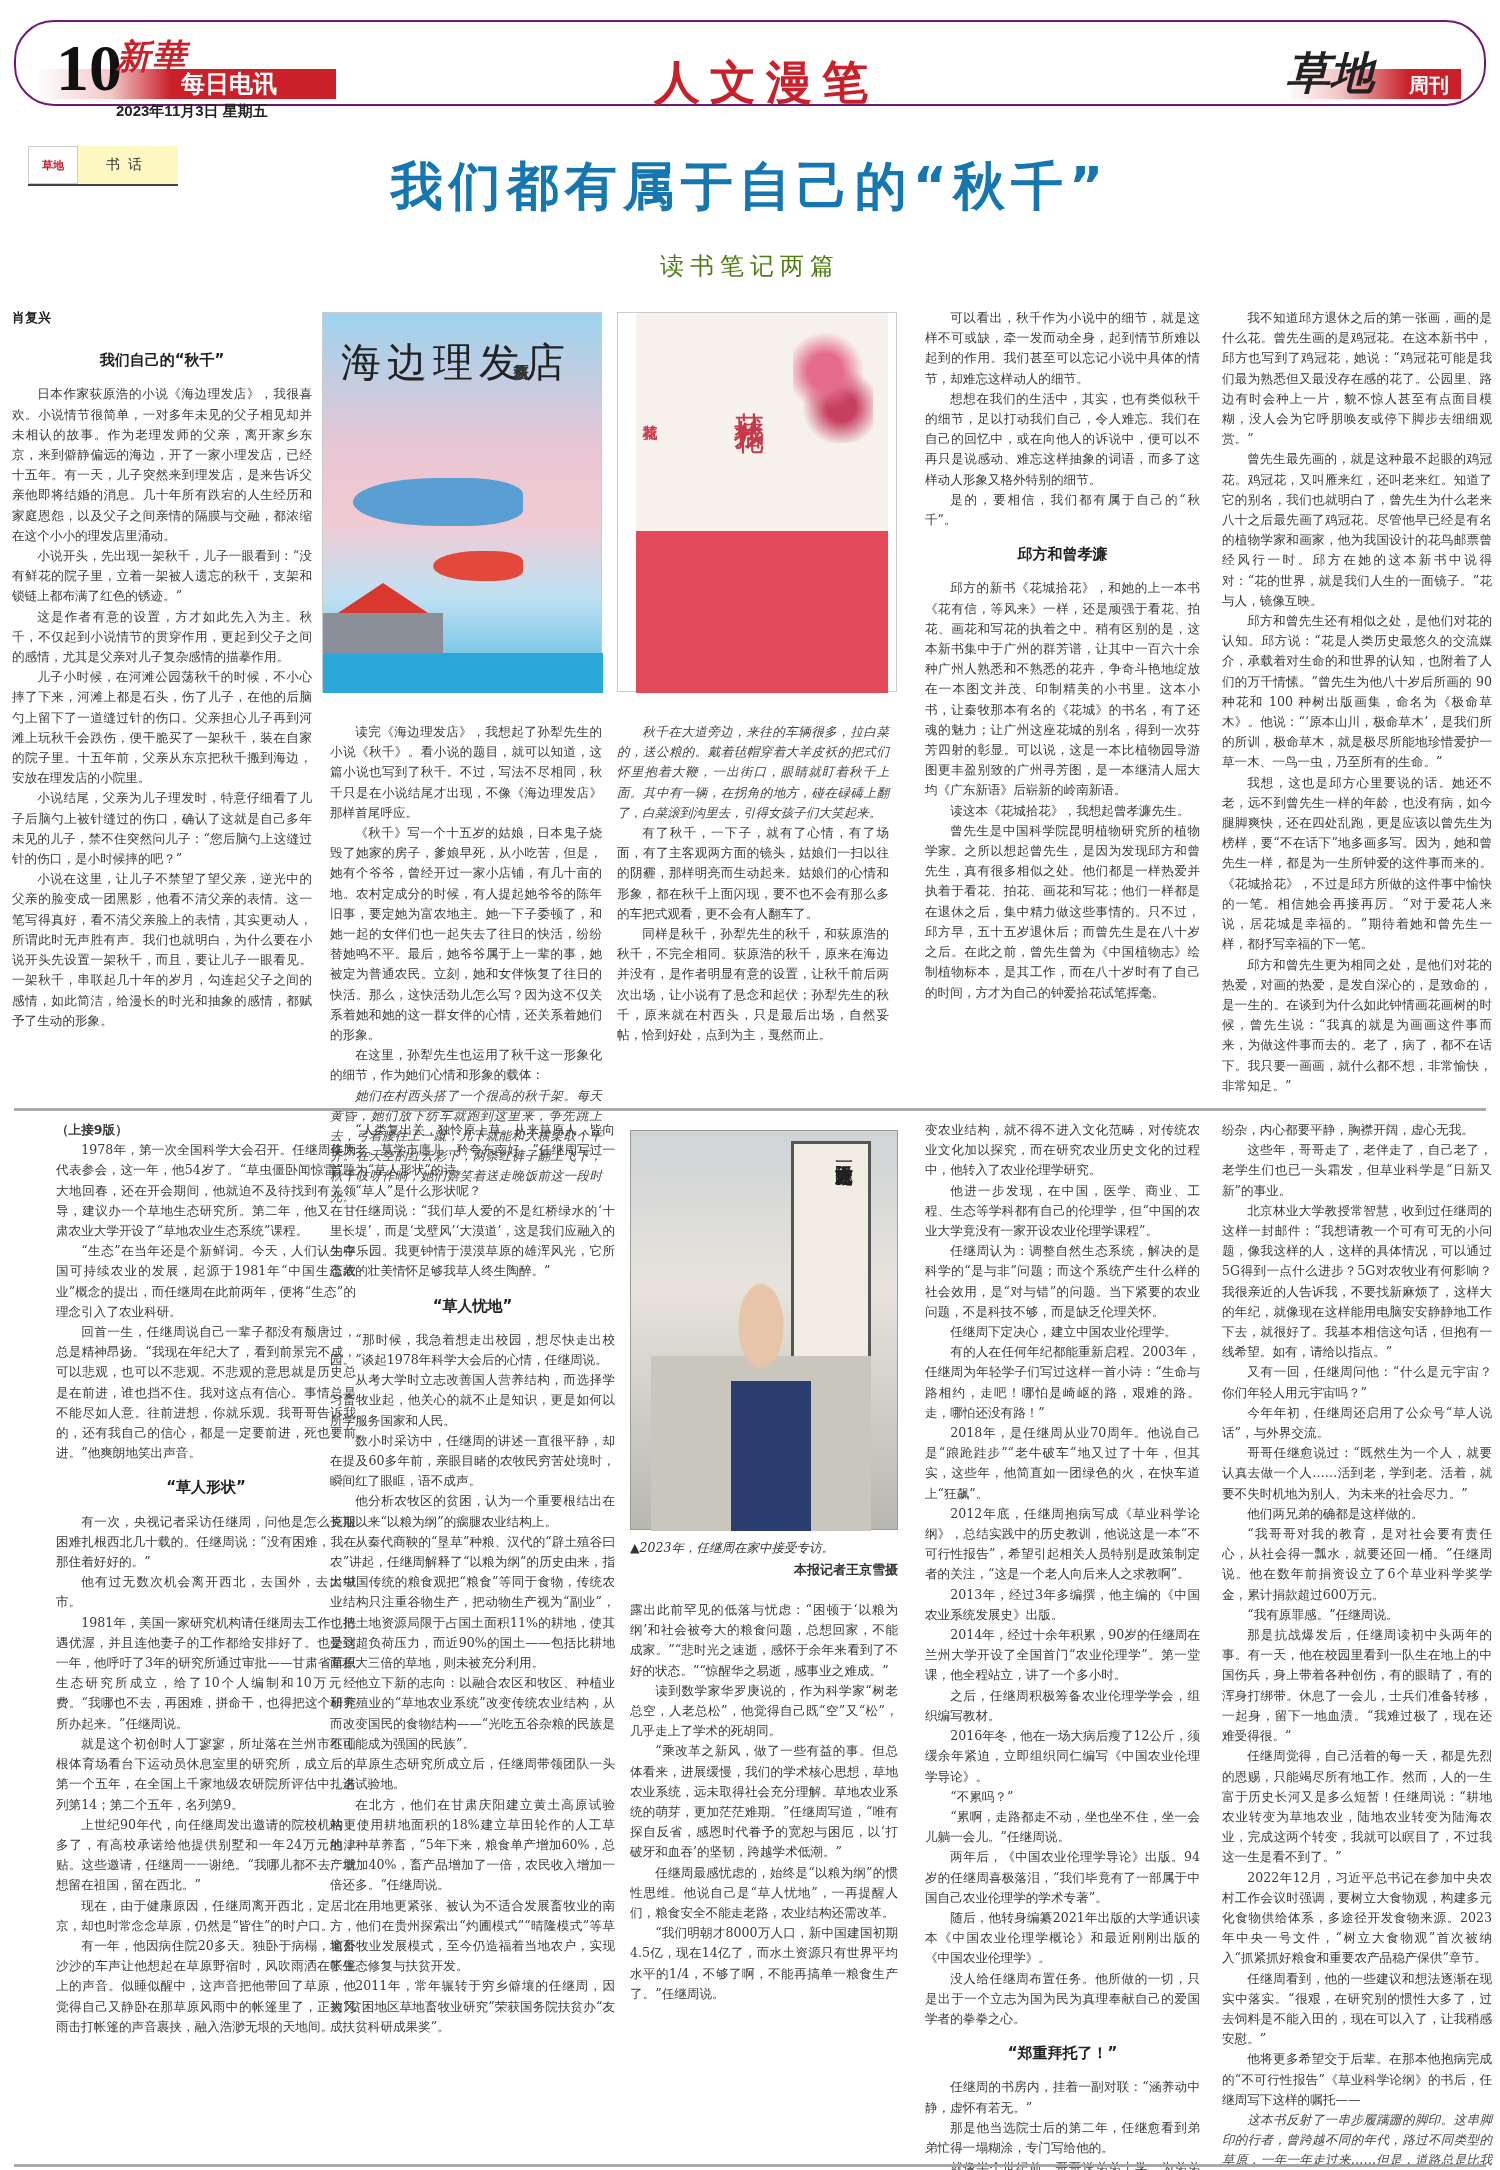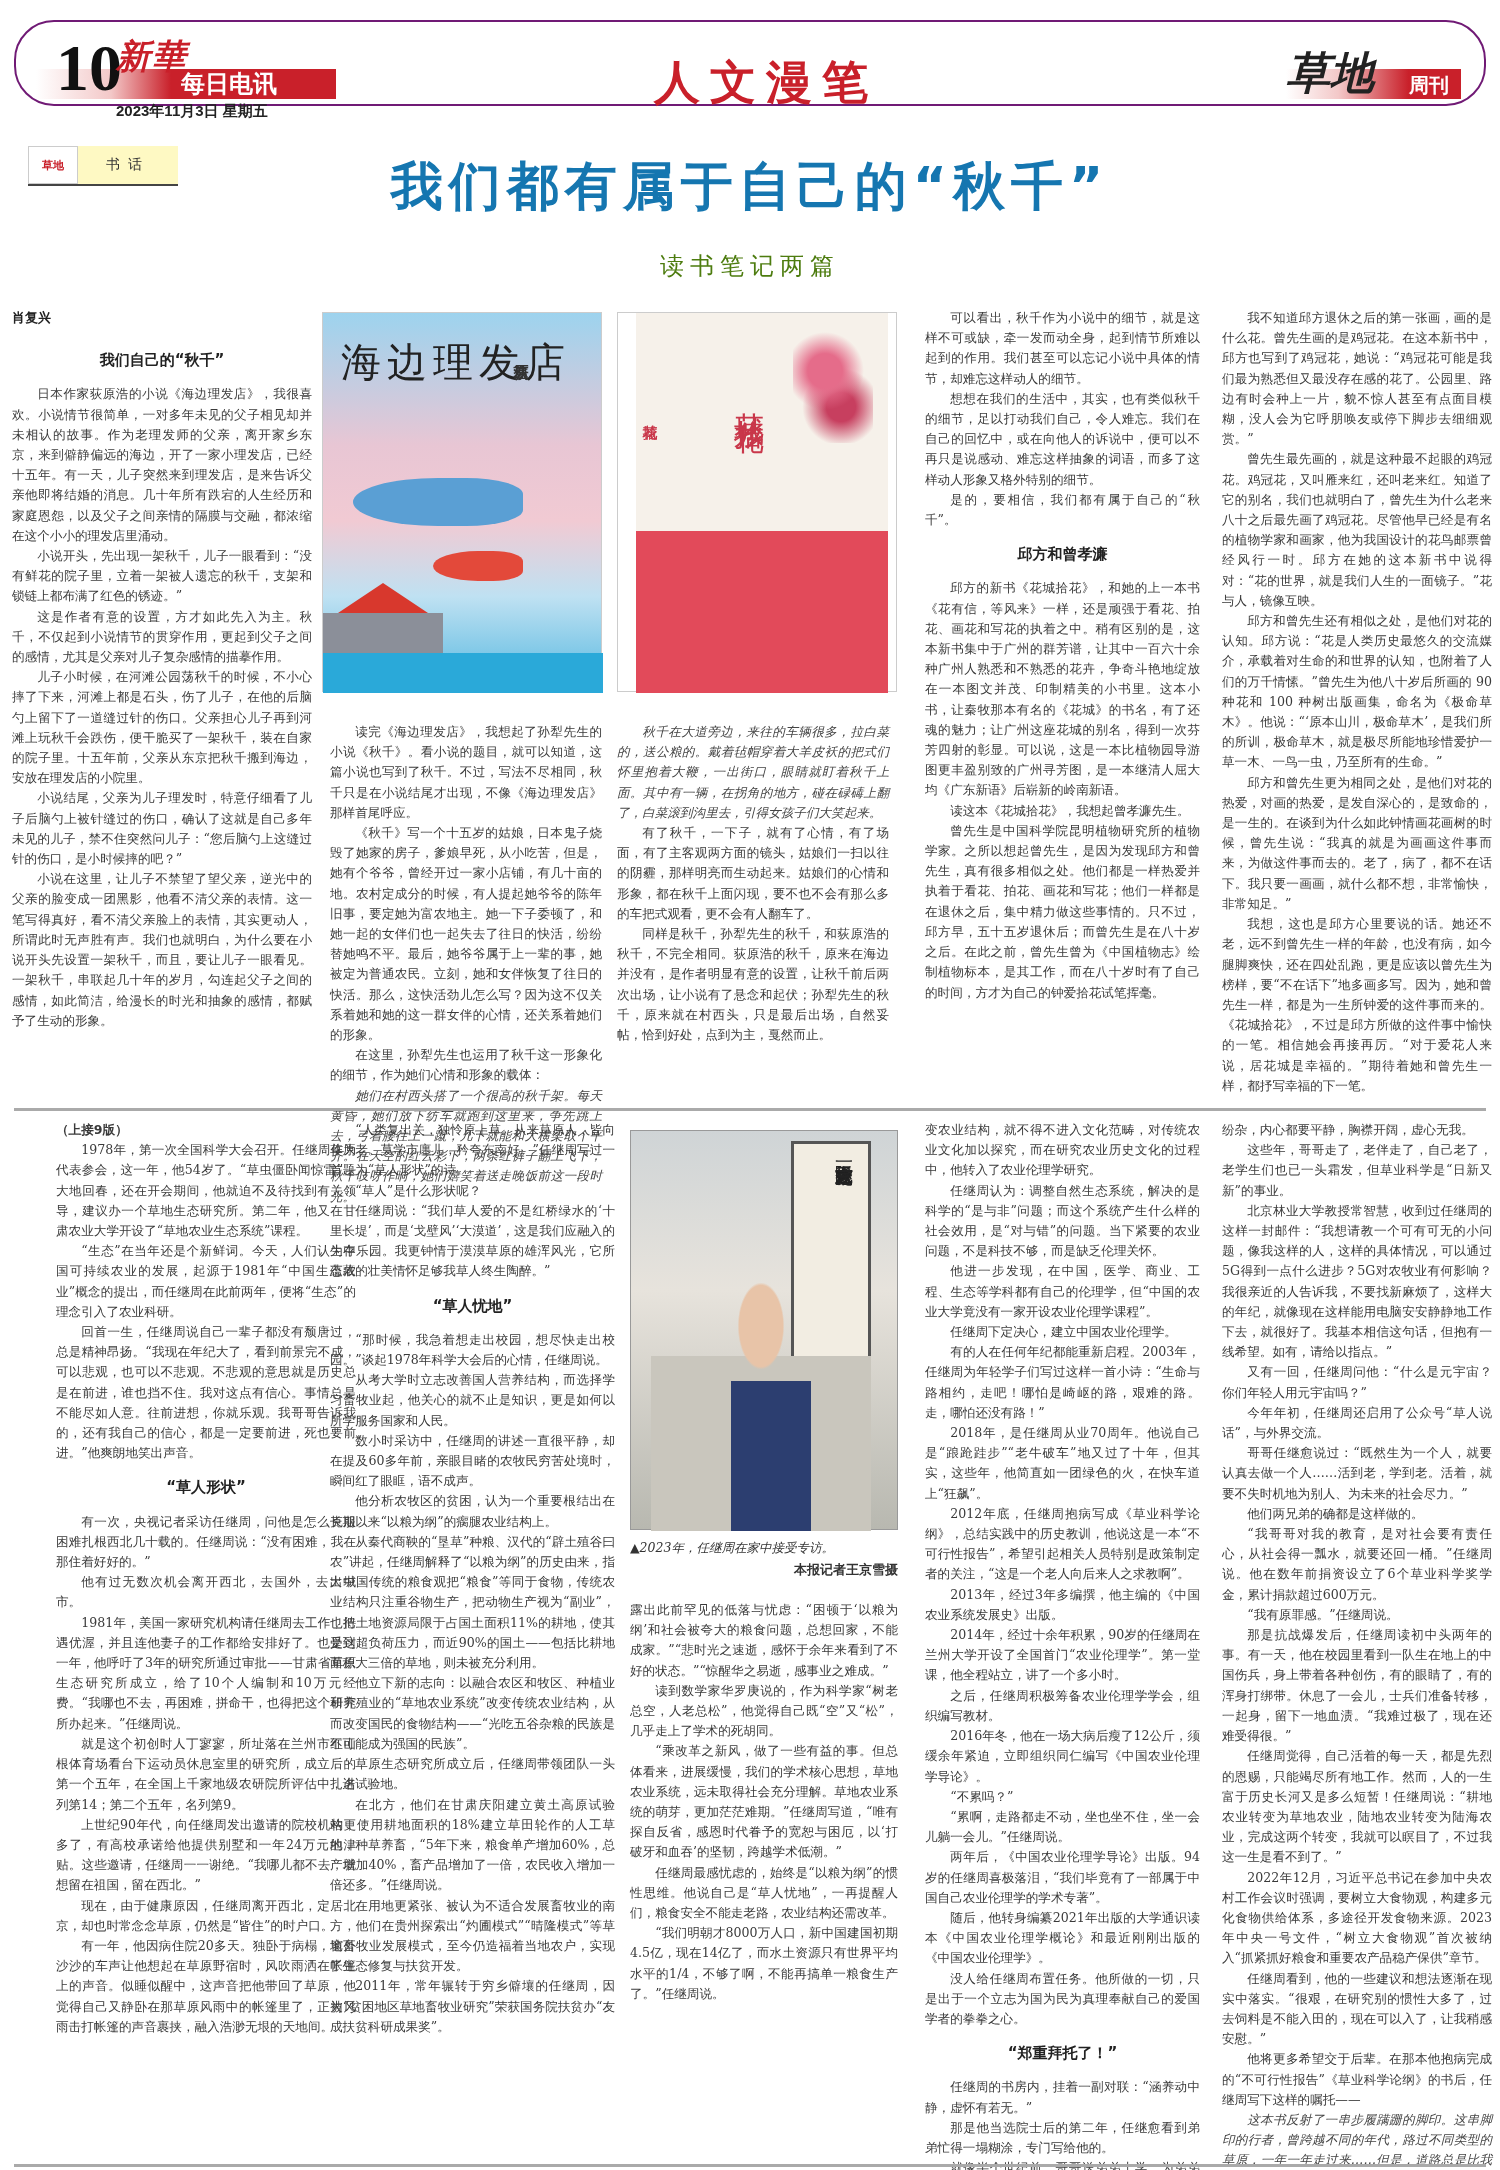--- a/index.html
+++ b/index.html
@@ -122,22 +122,22 @@
   <h3>邱方和曾孝濂</h3>
   <p>邱方的新书《花城拾花》，和她的上一本书《花有信，等风来》一样，还是顽强于看花、拍花、画花和写花的执着之中。稍有区别的是，这本新书集中于广州的群芳谱，让其中一百六十余种广州人熟悉和不熟悉的花卉，争奇斗艳地绽放在一本图文并茂、印制精美的小书里。这本小书，让秦牧那本有名的《花城》的书名，有了还魂的魅力；让广州这座花城的别名，得到一次芬芳四射的彰显。可以说，这是一本比植物园导游图更丰盈别致的广州寻芳图，是一本继清人屈大均《广东新语》后崭新的岭南新语。</p>
   <p>读这本《花城拾花》，我想起曾孝濂先生。</p>
   <p>曾先生是中国科学院昆明植物研究所的植物学家。之所以想起曾先生，是因为发现邱方和曾先生，真有很多相似之处。他们都是一样热爱并执着于看花、拍花、画花和写花；他们一样都是在退休之后，集中精力做这些事情的。只不过，邱方早，五十五岁退休后；而曾先生是在八十岁之后。在此之前，曾先生曾为《中国植物志》绘制植物标本，是其工作，而在八十岁时有了自己的时间，方才为自己的钟爱拾花试笔挥毫。</p>
 </div>
 
 <div class="col" style="left:1222px;top:308px;width:270px;">
   <p>我不知道邱方退休之后的第一张画，画的是什么花。曾先生画的是鸡冠花。在这本新书中，邱方也写到了鸡冠花，她说：“鸡冠花可能是我们最为熟悉但又最没存在感的花了。公园里、路边有时会种上一片，貌不惊人甚至有点面目模糊，没人会为它呼朋唤友或停下脚步去细细观赏。”</p>
   <p>曾先生最先画的，就是这种最不起眼的鸡冠花。鸡冠花，又叫雁来红，还叫老来红。知道了它的别名，我们也就明白了，曾先生为什么老来八十之后最先画了鸡冠花。尽管他早已经是有名的植物学家和画家，他为我国设计的花鸟邮票曾经风行一时。邱方在她的这本新书中说得对：“花的世界，就是我们人生的一面镜子。”花与人，镜像互映。</p>
   <p>邱方和曾先生还有相似之处，是他们对花的认知。邱方说：“花是人类历史最悠久的交流媒介，承载着对生命的和世界的认知，也附着了人们的万千情愫。”曾先生为他八十岁后所画的 90 种花和 100 种树出版画集，命名为《极命草木》。他说：“‘原本山川，极命草木’，是我们所的所训，极命草木，就是极尽所能地珍惜爱护一草一木、一鸟一虫，乃至所有的生命。”</p>
+  <p>我想，这也是邱方心里要说的话。她还不老，远不到曾先生一样的年龄，也没有病，如今腿脚爽快，还在四处乱跑，更是应该以曾先生为榜样，要“不在话下”地多画多写。因为，她和曾先生一样，都是为一生所钟爱的这件事而来的。《花城拾花》，不过是邱方所做的这件事中愉快的一笔。相信她会再接再厉。“对于爱花人来说，居花城是幸福的。”期待着她和曾先生一样，都抒写幸福的下一笔。</p>
   <p>邱方和曾先生更为相同之处，是他们对花的热爱，对画的热爱，是发自深心的，是致命的，是一生的。在谈到为什么如此钟情画花画树的时候，曾先生说：“我真的就是为画画这件事而来，为做这件事而去的。老了，病了，都不在话下。我只要一画画，就什么都不想，非常愉快，非常知足。”</p>
-  <p>我想，这也是邱方心里要说的话。她还不老，远不到曾先生一样的年龄，也没有病，如今腿脚爽快，还在四处乱跑，更是应该以曾先生为榜样，要“不在话下”地多画多写。因为，她和曾先生一样，都是为一生所钟爱的这件事而来的。《花城拾花》，不过是邱方所做的这件事中愉快的一笔。相信她会再接再厉。“对于爱花人来说，居花城是幸福的。”期待着她和曾先生一样，都抒写幸福的下一笔。</p>
 </div>
 
 <div class="hr" style="top:1108px"></div>
 
 <div class="col" style="left:12px;top:1120px;width:300px;margin-left:44px;">
   <p class="noind" style="font-family:'DejaVu Sans',sans-serif;font-weight:bold">（上接9版）</p>
   <p>1978年，第一次全国科学大会召开。任继周作为代表参会，这一年，他54岁了。“草虫僵卧闻惊雷”，大地回春，还在开会期间，他就迫不及待找到有关领导，建议办一个草地生态研究所。第二年，他又在甘肃农业大学开设了“草地农业生态系统”课程。</p>
   <p>“生态”在当年还是个新鲜词。今天，人们认为中国可持续农业的发展，起源于1981年“中国生态农业”概念的提出，而任继周在此前两年，便将“生态”的理念引入了农业科研。</p>
   <p>回首一生，任继周说自己一辈子都没有颓唐过，总是精神昂扬。“我现在年纪大了，看到前景完不成，可以悲观，也可以不悲观。不悲观的意思就是历史总是在前进，谁也挡不住。我对这点有信心。事情总是不能尽如人意。往前进想，你就乐观。我哥哥告诉我的，还有我自己的信心，都是一定要前进，死也要前进。”他爽朗地笑出声音。</p>
   <h3>“草人形状”</h3>
@@ -182,22 +182,22 @@
 <div class="col" style="left:630px;top:1600px;width:268px;">
   <p class="noind">露出此前罕见的低落与忧虑：“困顿于‘以粮为纲’和社会被夸大的粮食问题，总想回家，不能成家。”“悲时光之速逝，感怀于余年来看到了不好的状态。”“惊醒华之易逝，感事业之难成。”</p>
   <p>读到数学家华罗庚说的，作为科学家“树老总空，人老总松”，他觉得自己既“空”又“松”，几乎走上了学术的死胡同。</p>
   <p>“乘改革之新风，做了一些有益的事。但总体看来，进展缓慢，我们的学术核心思想，草地农业系统，远未取得社会充分理解。草地农业系统的萌芽，更加茫茫难期。”任继周写道，“唯有探自反省，感恩时代眷予的宽恕与困厄，以‘打破牙和血吞’的坚韧，跨越学术低潮。”</p>
   <p>任继周最感忧虑的，始终是“以粮为纲”的惯性思维。他说自己是“草人忧地”，一再提醒人们，粮食安全不能走老路，农业结构还需改革。</p>
   <p>“我们明朝才8000万人口，新中国建国初期4.5亿，现在14亿了，而水土资源只有世界平均水平的1/4，不够了啊，不能再搞单一粮食生产了。”任继周说。</p>
 </div>
 
 <div class="col" style="left:925px;top:1120px;width:275px;">
   <p class="noind">变农业结构，就不得不进入文化范畴，对传统农业文化加以探究，而在研究农业历史文化的过程中，他转入了农业伦理学研究。</p>
+  <p>他进一步发现，在中国，医学、商业、工程、生态等学科都有自己的伦理学，但“中国的农业大学竟没有一家开设农业伦理学课程”。</p>
   <p>任继周认为：调整自然生态系统，解决的是科学的“是与非”问题；而这个系统产生什么样的社会效用，是“对与错”的问题。当下紧要的农业问题，不是科技不够，而是缺乏伦理关怀。</p>
-  <p>他进一步发现，在中国，医学、商业、工程、生态等学科都有自己的伦理学，但“中国的农业大学竟没有一家开设农业伦理学课程”。</p>
   <p>任继周下定决心，建立中国农业伦理学。</p>
   <p>有的人在任何年纪都能重新启程。2003年，任继周为年轻学子们写过这样一首小诗：“生命与路相约，走吧！哪怕是崎岖的路，艰难的路。走，哪怕还没有路！”</p>
   <p>2018年，是任继周从业70周年。他说自己是“踉跄跬步”“老牛破车”地又过了十年，但其实，这些年，他简直如一团绿色的火，在快车道上“狂飙”。</p>
   <p>2012年底，任继周抱病写成《草业科学论纲》，总结实践中的历史教训，他说这是一本“不可行性报告”，希望引起相关人员特别是政策制定者的关注，“这是一个老人向后来人之求教啊”。</p>
   <p>2013年，经过3年多编撰，他主编的《中国农业系统发展史》出版。</p>
   <p>2014年，经过十余年积累，90岁的任继周在兰州大学开设了全国首门“农业伦理学”。第一堂课，他全程站立，讲了一个多小时。</p>
   <p>之后，任继周积极筹备农业伦理学学会，组织编写教材。</p>
   <p>2016年冬，他在一场大病后瘦了12公斤，须缓余年紧迫，立即组织同仁编写《中国农业伦理学导论》。</p>
   <p>“不累吗？”</p>
   <p>“累啊，走路都走不动，坐也坐不住，坐一会儿躺一会儿。”任继周说。</p>

